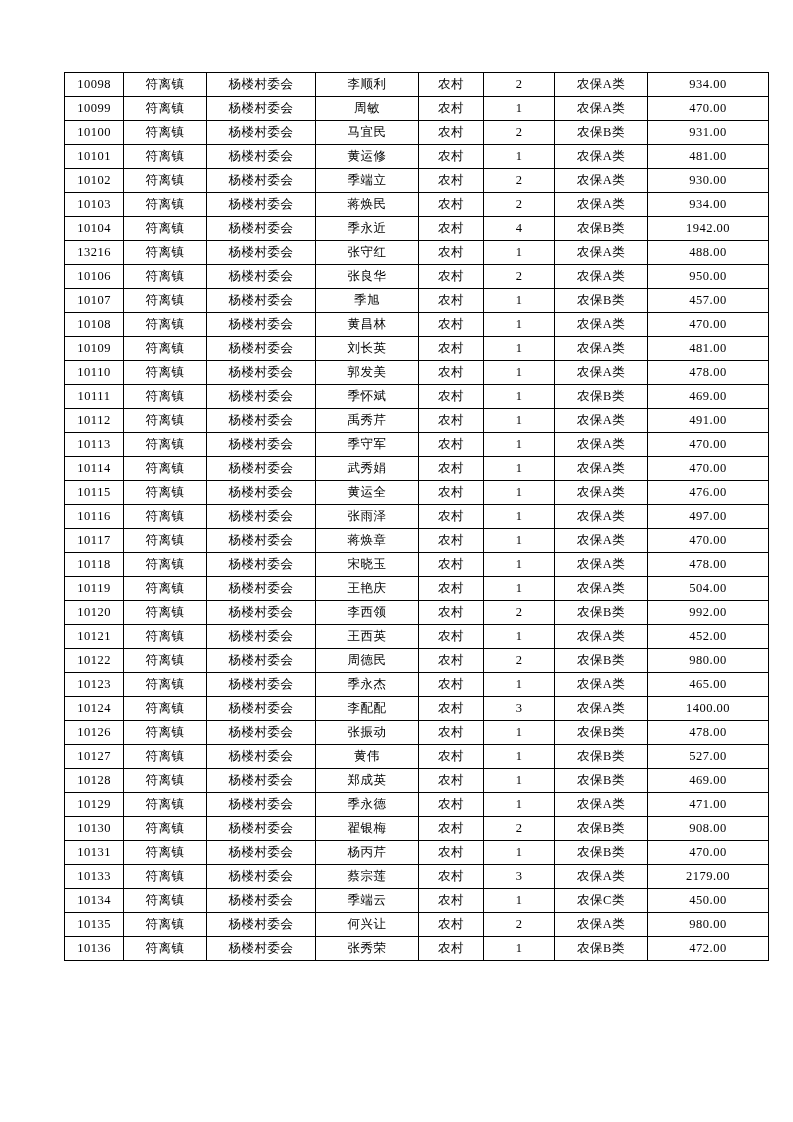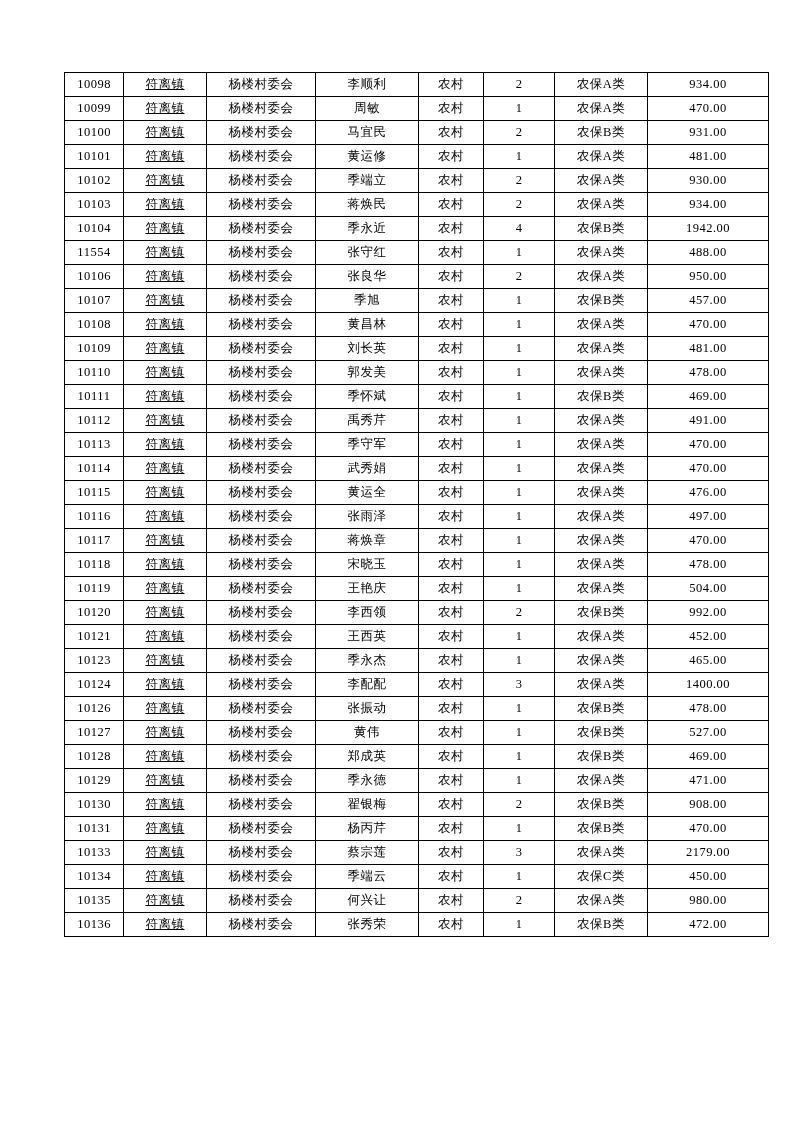--- a/index.html
+++ b/index.html
@@ -36,21 +36,21 @@
     height: 23px;
     font-size: 12.5px;
     text-align: center;
     vertical-align: middle;
     padding: 0 2px;
     overflow: hidden;
     white-space: nowrap;
     letter-spacing: 0.5px;
   }
   td.col-id       { width: 54px;  }
-  td.col-town     { width: 78px; text-decoration: underline;  }
+  td.col-town     { width: 78px;  }
   td.col-village  { width: 104px; }
   td.col-name     { width: 98px;  }
   td.col-type     { width: 60px; font-family: Liberation Serif, serif;  }
   td.col-count    { width: 66px;  }
   td.col-category { width: 88px;  }
   td.col-amount   { width: 116px; }
 </style>
 </head>
 <body>
 
@@ -121,21 +121,21 @@
           <td class="col-id">10104</td>
           <td class="col-town">符离镇</td>
           <td class="col-village">杨楼村委会</td>
           <td class="col-name">季永近</td>
           <td class="col-type">农村</td>
           <td class="col-count">4</td>
           <td class="col-category">农保B类</td>
           <td class="col-amount">1942.00</td>
         </tr>
         <tr>
-          <td class="col-id">11554</td>
+          <td class="col-id">13216</td>
           <td class="col-town">符离镇</td>
           <td class="col-village">杨楼村委会</td>
           <td class="col-name">张守红</td>
           <td class="col-type">农村</td>
           <td class="col-count">1</td>
           <td class="col-category">农保A类</td>
           <td class="col-amount">488.00</td>
         </tr>
         <tr>
           <td class="col-id">10106</td>
@@ -289,20 +289,30 @@
         </tr>
         <tr>
           <td class="col-id">10121</td>
           <td class="col-town">符离镇</td>
           <td class="col-village">杨楼村委会</td>
           <td class="col-name">王西英</td>
           <td class="col-type">农村</td>
           <td class="col-count">1</td>
           <td class="col-category">农保A类</td>
           <td class="col-amount">452.00</td>
+        </tr>
+        <tr>
+          <td class="col-id">10122</td>
+          <td class="col-town">符离镇</td>
+          <td class="col-village">杨楼村委会</td>
+          <td class="col-name">周德民</td>
+          <td class="col-type">农村</td>
+          <td class="col-count">2</td>
+          <td class="col-category">农保B类</td>
+          <td class="col-amount">980.00</td>
         </tr>
         <tr>
           <td class="col-id">10123</td>
           <td class="col-town">符离镇</td>
           <td class="col-village">杨楼村委会</td>
           <td class="col-name">季永杰</td>
           <td class="col-type">农村</td>
           <td class="col-count">1</td>
           <td class="col-category">农保A类</td>
           <td class="col-amount">465.00</td>

